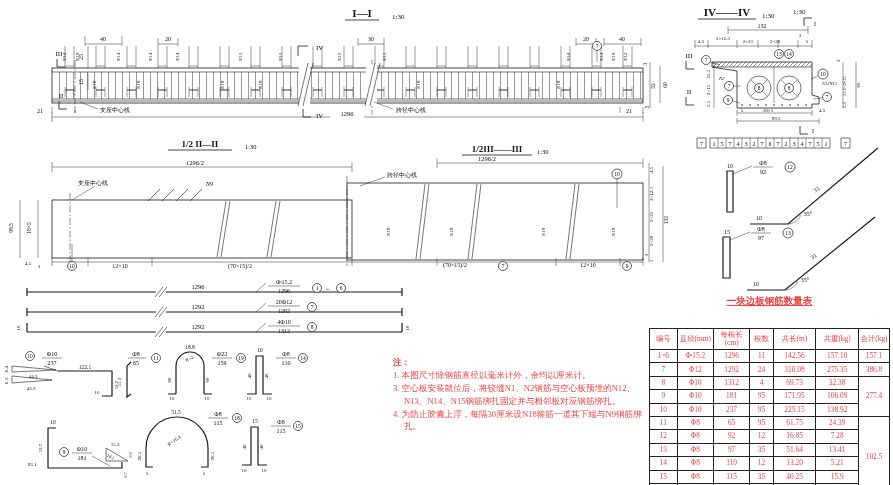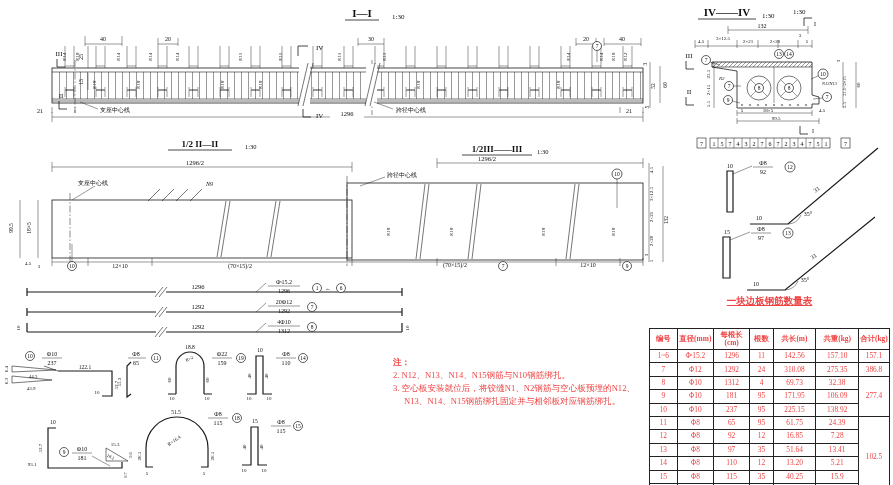--- a/index.html
+++ b/index.html
@@ -21,21 +21,21 @@
   .co circle{fill:#fff;stroke:#1b1b1b;stroke-width:.7}
   .co text{text-anchor:middle;font-size:5.5px}
   .notes{position:absolute;left:393px;top:356px;width:252px;font-size:8.6px;line-height:1.5;}
   .nh{font-weight:700}
   .ni{padding-left:11px;text-indent:-11px}
   .tblwrap{position:absolute;left:649px;top:295px;width:241px;}
   .tbl-title{text-align:center;font-size:9.5px;font-weight:700;text-decoration:underline;margin-bottom:20px;}
   .tblwrap table{border-collapse:collapse;width:100%;table-layout:fixed;}
   .tblwrap th,.tblwrap td{border:1px solid #222;font-size:7.4px;text-align:center;
      padding:0 1px;height:12.4px;line-height:1.1;overflow:hidden;}
-  .tblwrap th{font-weight:700;height:20px;margin-left:32px;}
+  .tblwrap th{font-weight:400;height:20px;margin-left:32px;}
   .c0{width:26px}.c1{width:34px}.c2{width:34px}.c3{width:22px}.c4{width:40px}.c5{width:40px}.c6{width:29px}
 </style>
 </head>
 <body>
 
 <div id="sheet">
 <svg width="893" height="485" viewBox="0 0 893 485">
 <defs>
   <pattern id="pv" width="7" height="27" patternUnits="userSpaceOnUse">
           <line x1="3.5" y1="0" x2="3.5" y2="27" class="lt"></line>
@@ -594,22 +594,23 @@
     <path d="M785 290 A14 14 0 0 0 798 281" class="lt"></path>
     <text x="815" y="258" class="f6 mid" transform="rotate(-37 815 258)">31</text>
     <text x="756" y="286" class="f6 mid">10</text>
     <text x="805" y="282" class="f6 mid">35°</text>
   </g>
 </g>
 </svg>
 
 <div class="notes">
   <div class="nh">注：</div>
-  <div class="ni">2. N12、N13、N14、N15钢筋与N10钢筋绑扎。</div>
+  <div class="ni">1. 本图尺寸除钢筋直径以毫米计外，余均以厘米计。</div>
   <div class="ni">3. 空心板安装就位后，将铰缝N1、N2钢筋与空心板预埋的N12、N13、N14、N15钢筋绑扎固定并与相邻板对应钢筋绑扎。</div>
+  <div class="ni">4. 为防止胶囊上浮，每隔30厘米设N18箍筋一道其下端与N9钢筋绑扎。</div>
 </div>
 
 <div class="tblwrap">
   <div class="tbl-title">一块边板钢筋数量表</div>
   <table>
     <colgroup>
           <col class="c0">
           <col class="c1">
           <col class="c2">
           <col class="c3">

